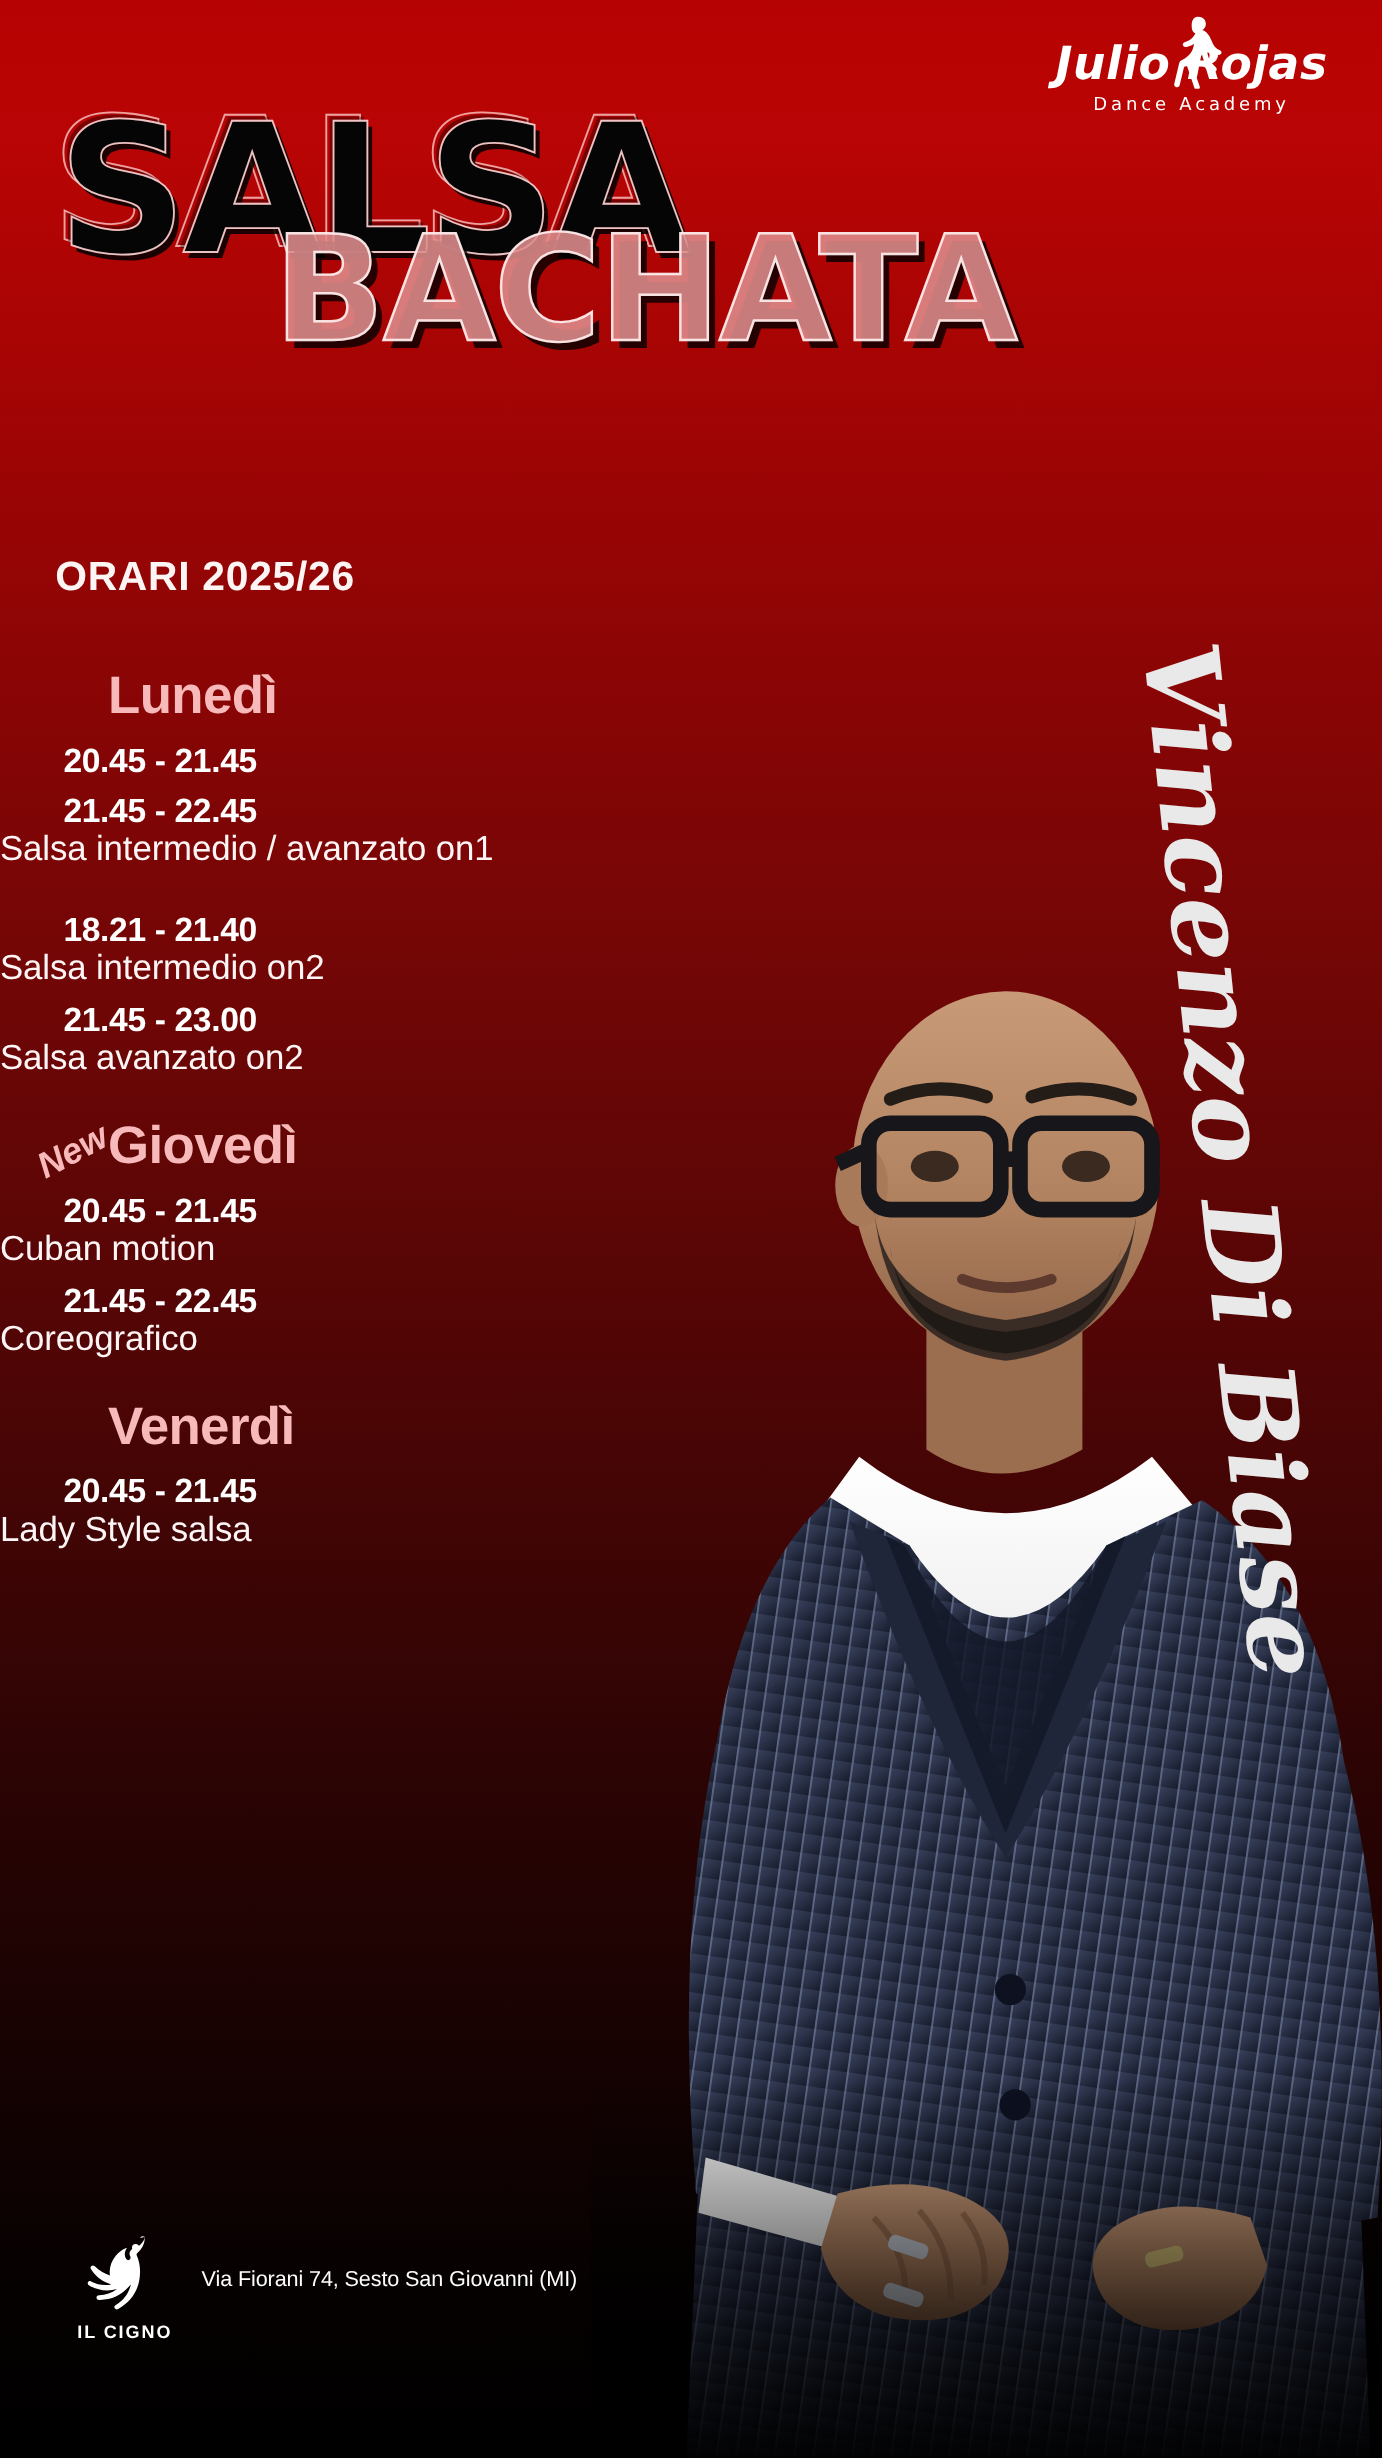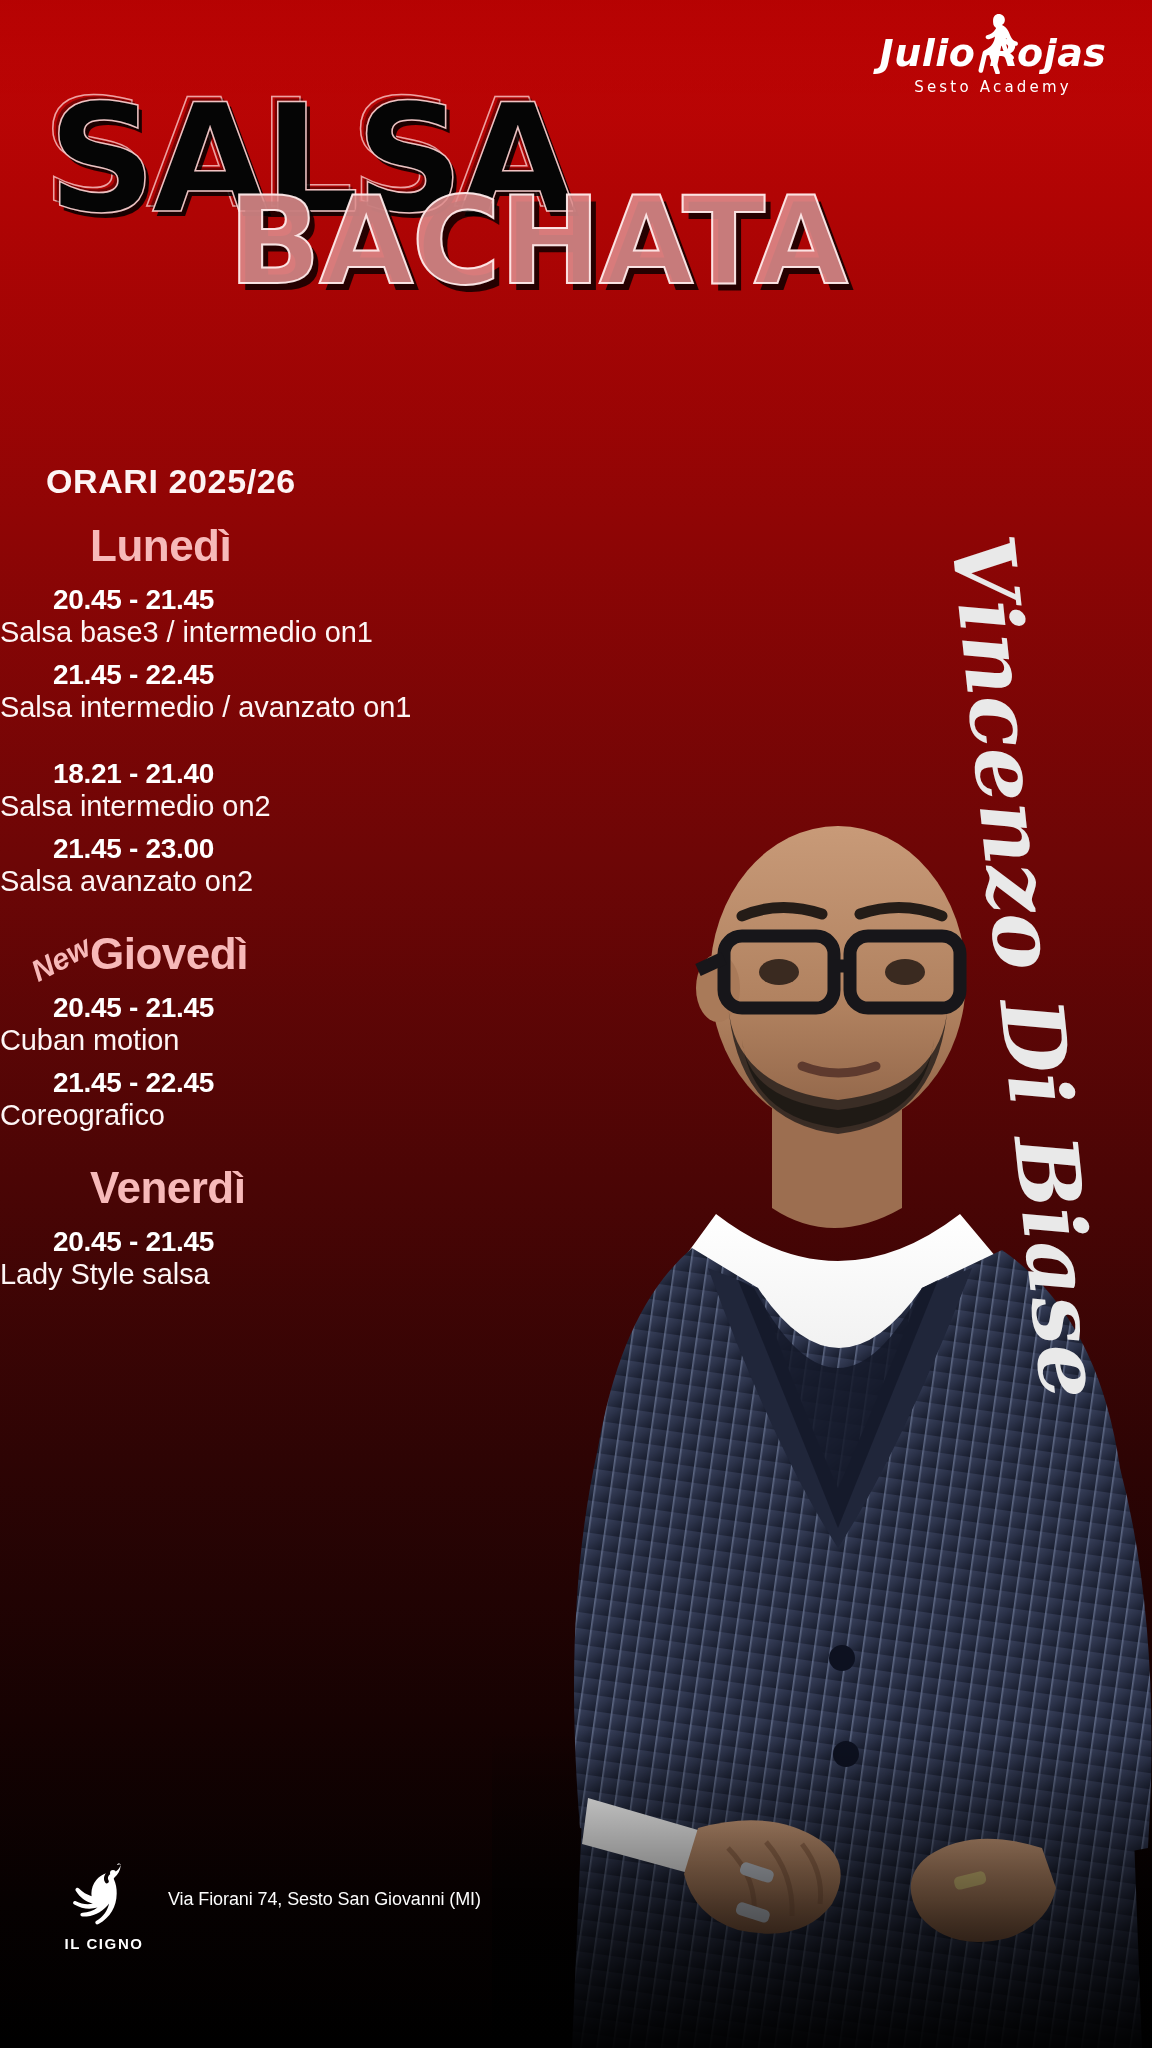--- a/index.html
+++ b/index.html
@@ -96,20 +96,21 @@
     letter-spacing:.6px;
   }
   .schedule { position:absolute; left:0; top:524px; width:740px; }
   .day-block { position:relative; }
   .day-name {
     color:#f7b9b9;
     font-size:44px; font-weight:700;
     letter-spacing:-.5px;
     margin-left:90px;
     line-height:1.0;
+    margin-top:34px;
   }
   .rows { margin-top:16px; }
   .row { display:flex; align-items:baseline; margin-bottom:10px;flex-direction:column; }
   .row .time {
     width:240px; min-width:240px; text-align:right; padding-right:26px;
     color:#ffffff; font-size:28px; font-weight:700; letter-spacing:-.3px;
   }
   .row .desc {
     color:#fdf5f5; font-size:29px; font-weight:400; letter-spacing:-.1px;
     white-space:nowrap;
@@ -178,21 +179,21 @@
 
 <div id="poster">
 
   <div class="logo">
     <div class="logo-dancer">
       <svg viewBox="0 0 46 62" xmlns="http://www.w3.org/2000/svg">
         <path fill="#ffffff" d="M25 2c3.6 0 6.2 2.6 6.2 5.9 0 2.3-1.2 4-2.9 5 2.6 1 4.6 2.9 6 5.6 1.3 2.4 2.2 5.2 3.6 7.4 1.1 1.8 2.6 3 4.6 3.7 1.4.5 2 1.6 1.6 2.8-.4 1.2-1.6 1.7-3 1.3-3.3-.9-5.7-2.8-7.4-5.4-.5-.8-1-1.7-1.4-2.6-.2 2.6-.1 5.1.4 7.5.4 2 1.1 3.8 2.1 5.5 1.2 2 2.8 3.6 4.5 5.1 1.2 1.1 1.3 2.4.4 3.3-.9.9-2.2.8-3.4-.2-2.6-2.2-4.7-4.6-6.2-7.5-1-1.9-1.7-3.9-2.1-6-1 2-2.3 3.8-3.9 5.4-1.3 1.3-2.7 2.4-4.2 3.4l6.1 17.6c.5 1.4-.1 2.6-1.4 3-1.3.4-2.5-.2-3-1.6L15.5 43c-.8.3-1.6.5-2.4.6L9.4 58.9c-.3 1.4-1.5 2.1-2.8 1.8-1.3-.3-2-1.5-1.7-2.9l4-16.9c.3-1.3 1-2.2 2.1-2.7 3.2-1.4 5.8-3.4 7.7-6.2 1.5-2.3 2.3-4.8 2.6-7.6-1.9 1.4-4 2.3-6.3 2.8-1.5.3-2.7-.4-3-1.6-.3-1.2.5-2.3 2-2.7 3-.7 5.3-2.2 7-4.6.5-.7 1-1.5 1.5-2.3-1.8-1-3-2.8-3-4.9C18.8 4.6 21.4 2 25 2z"></path>
       </svg>
     </div>
     <div class="logo-word">Julio Rojas</div>
-    <div class="logo-sub">Sesto Academy</div>
+    <div class="logo-sub">Dance Academy</div>
   </div>
 
   <div class="titles">
     <div class="t-salsa-ghost">SALSA</div>
     <div class="t-salsa">SALSA</div>
     <div class="t-bachata">BACHATA</div>
   </div>
 
   <div class="photo">
     <svg viewBox="0 0 660 1400" xmlns="http://www.w3.org/2000/svg" preserveAspectRatio="xMidYMax meet">
@@ -282,21 +283,20 @@
 
   <div class="orari">ORARI 2025/26</div>
 
   <div class="schedule">
 
     <div class="day-block d0">
       <div class="day-name">Lunedì</div>
       <div class="rows">
         <div class="row">
           <div class="time">20.45 - 21.45</div>
-          <div class="desc">Salsa base3 / intermedio on1</div>
         </div>
         <div class="row">
           <div class="time">21.45 - 22.45</div>
           <div class="desc">Salsa intermedio / avanzato on1</div>
         </div>
       </div>
     </div>
 
     <div class="day-block d1">
       <div class="rows">

